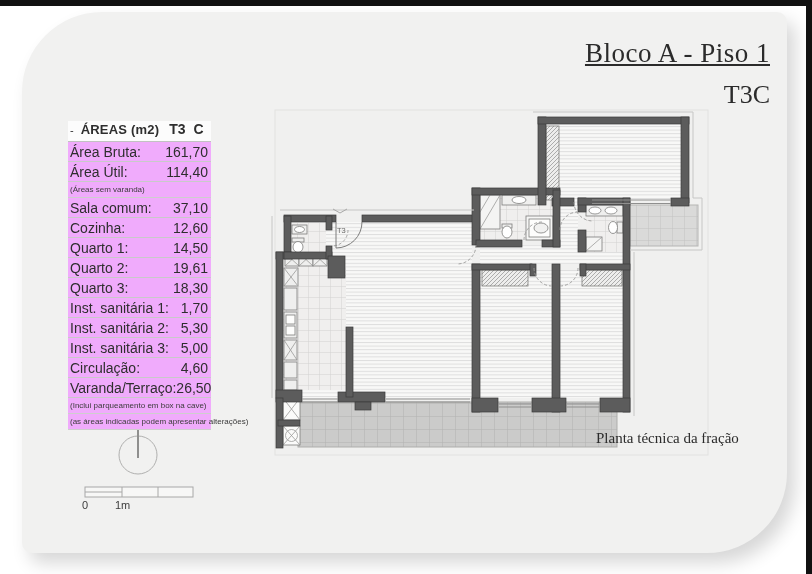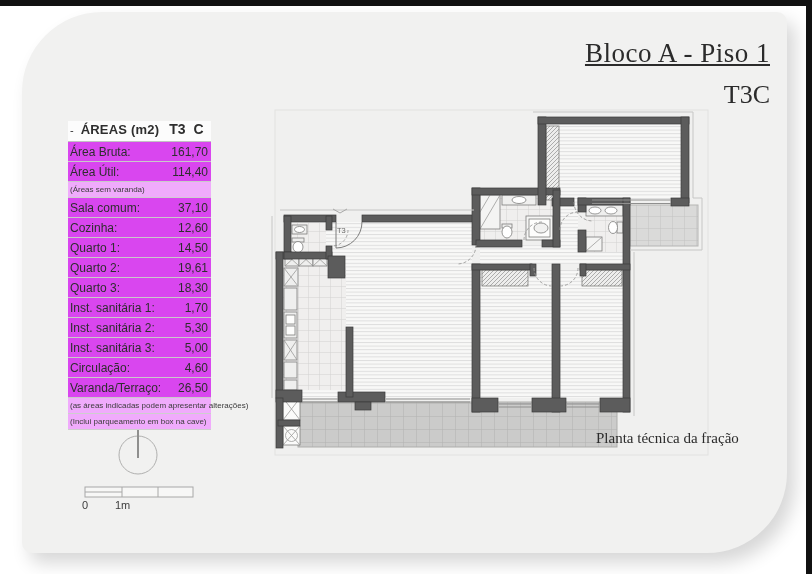--- a/index.html
+++ b/index.html
@@ -16,21 +16,21 @@
   .caption{position:absolute;left:596px;top:430px;font-family:"Liberation Serif",serif;
            font-size:15px;color:#2b2b2b;}
   .areas-table{position:absolute;left:68px;top:121px;width:143px;color:#2e2e2e;}
   .tbl-header{display:flex;align-items:baseline;background:#fcfcfc;height:20px;
               border-bottom:1px solid #c2c2c2;padding:0 2px;}
   .tbl-header .dash{font-size:11px;margin-right:7px;}
   .tbl-header .hlabel{font-size:13px;font-weight:bold;letter-spacing:0.2px;}
   .tbl-header .htype{font-size:14px;font-weight:bold;margin-left:10px;}
   .tbl-header .hvariant{font-size:14px;font-weight:bold;margin-left:8px;}
   .row{display:flex;justify-content:space-between;align-items:center;height:19px;
-       background:#d946ef;border-bottom:1px solid #c9c9c9;font-size:12px;padding:0 3px 0 2px;}
+       background:#f0abfc;border-bottom:1px solid #c9c9c9;font-size:14px;padding:0 3px 0 2px;}
   .row .lbl{white-space:nowrap;}
   .row .val{white-space:nowrap;}
   .note-row{display:flex;align-items:center;height:15px;background:#f0abfc;
             border-bottom:1px solid #cecece;font-size:8px;color:#3a3a3a;padding:0 2px;white-space:nowrap;}
   svg{position:absolute;left:0;top:0;pointer-events:none;}
 </style>
 </head>
 <body>
 
 <div id="stage">
@@ -277,19 +277,19 @@
       <span class="val">5,00</span>
     </div>
     <div class="row">
       <span class="lbl">Circulação:</span>
       <span class="val">4,60</span>
     </div>
     <div class="row">
       <span class="lbl">Varanda/Terraço:</span>
       <span class="val">26,50</span>
     </div>
+    <div class="note-row">(Inclui parqueamento em box na cave)</div>
     <div class="note-row">(as áreas indicadas podem apresentar alterações)</div>
-    <div class="note-row">(Inclui parqueamento em box na cave)</div>
   </div>
 
   <div class="bar-top"></div>
   <div class="bar-right"></div>
 </div>
 
 </body></html>

